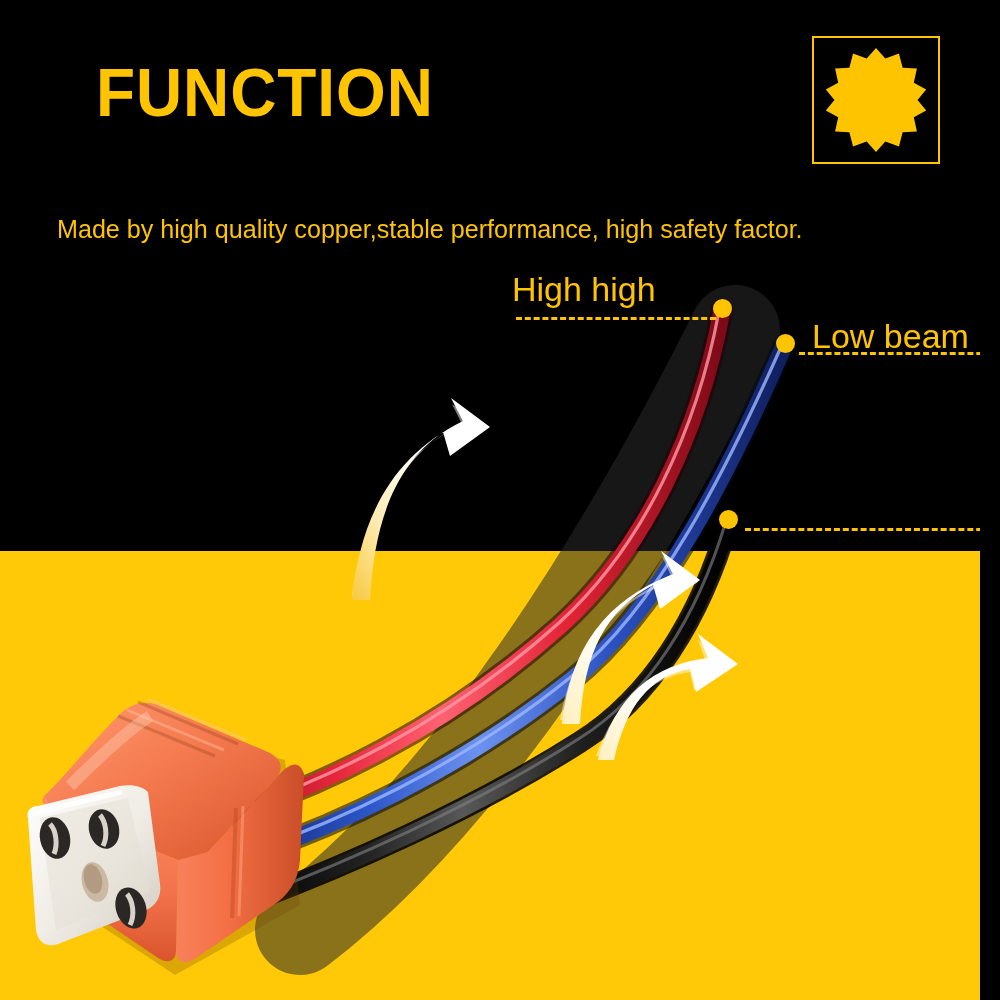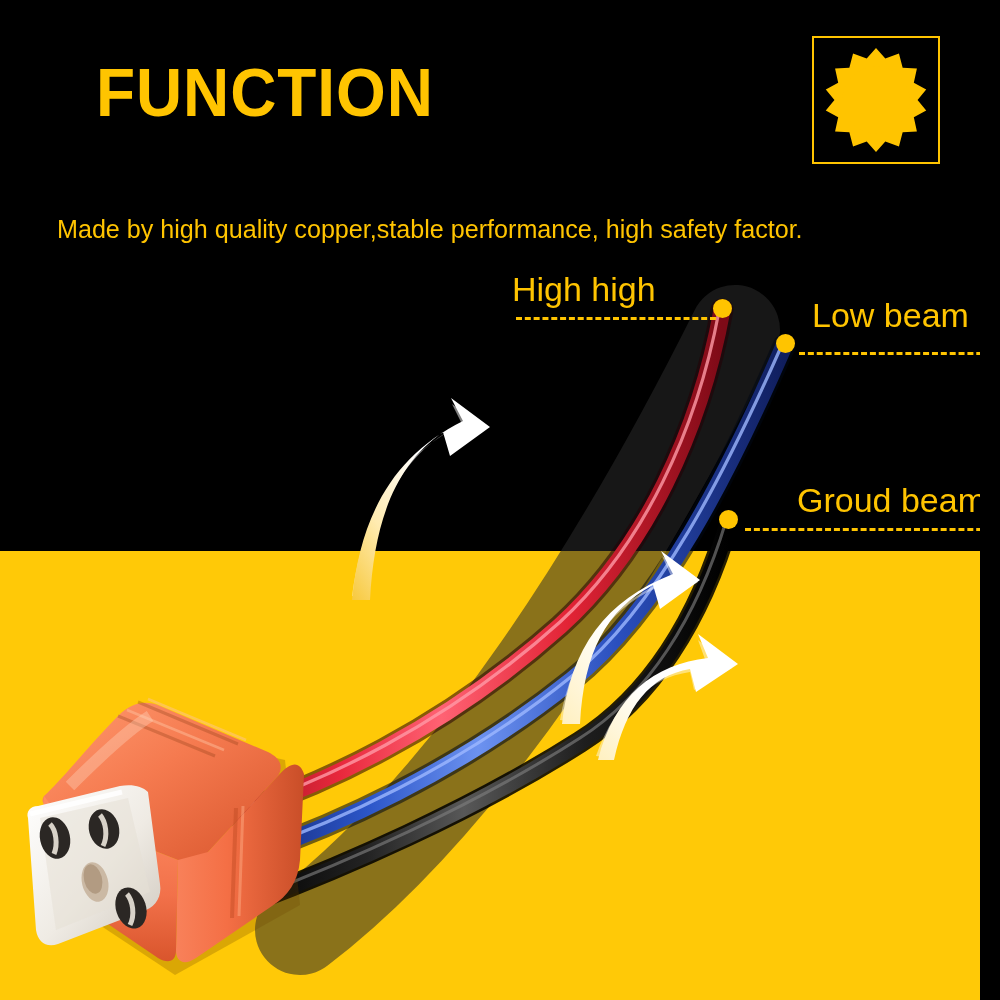--- a/index.html
+++ b/index.html
@@ -306,21 +306,20 @@
       </g>
     </svg>
   </div>
 
   <div class="subtitle">Made by high quality copper,stable performance, high safety factor.</div>
 
   <div class="callout" style="left:512px; top:272px;">High high</div>
   <div class="dash" style="left:516px; top:317px; width:200px;"></div>
   <div class="dot" style="left:713px; top:299px;"></div>
 
-  <div class="callout" style="left:812px; top:298px;text-align:right;">Low beam</div>
+  <div class="callout" style="left:812px; top:319px;text-align:right;">Low beam</div>
   <div class="dash" style="left:799px; top:352px; width:201px;"></div>
   <div class="dot" style="left:776px; top:334px;"></div>
 
-  <div class="callout" style="left:797px; top:483px;">Groud beam</div>
   <div class="dash" style="left:745px; top:528px; width:255px;"></div>
   <div class="dot" style="left:719px; top:510px;"></div>
 
 </div>
 
 </body></html>

